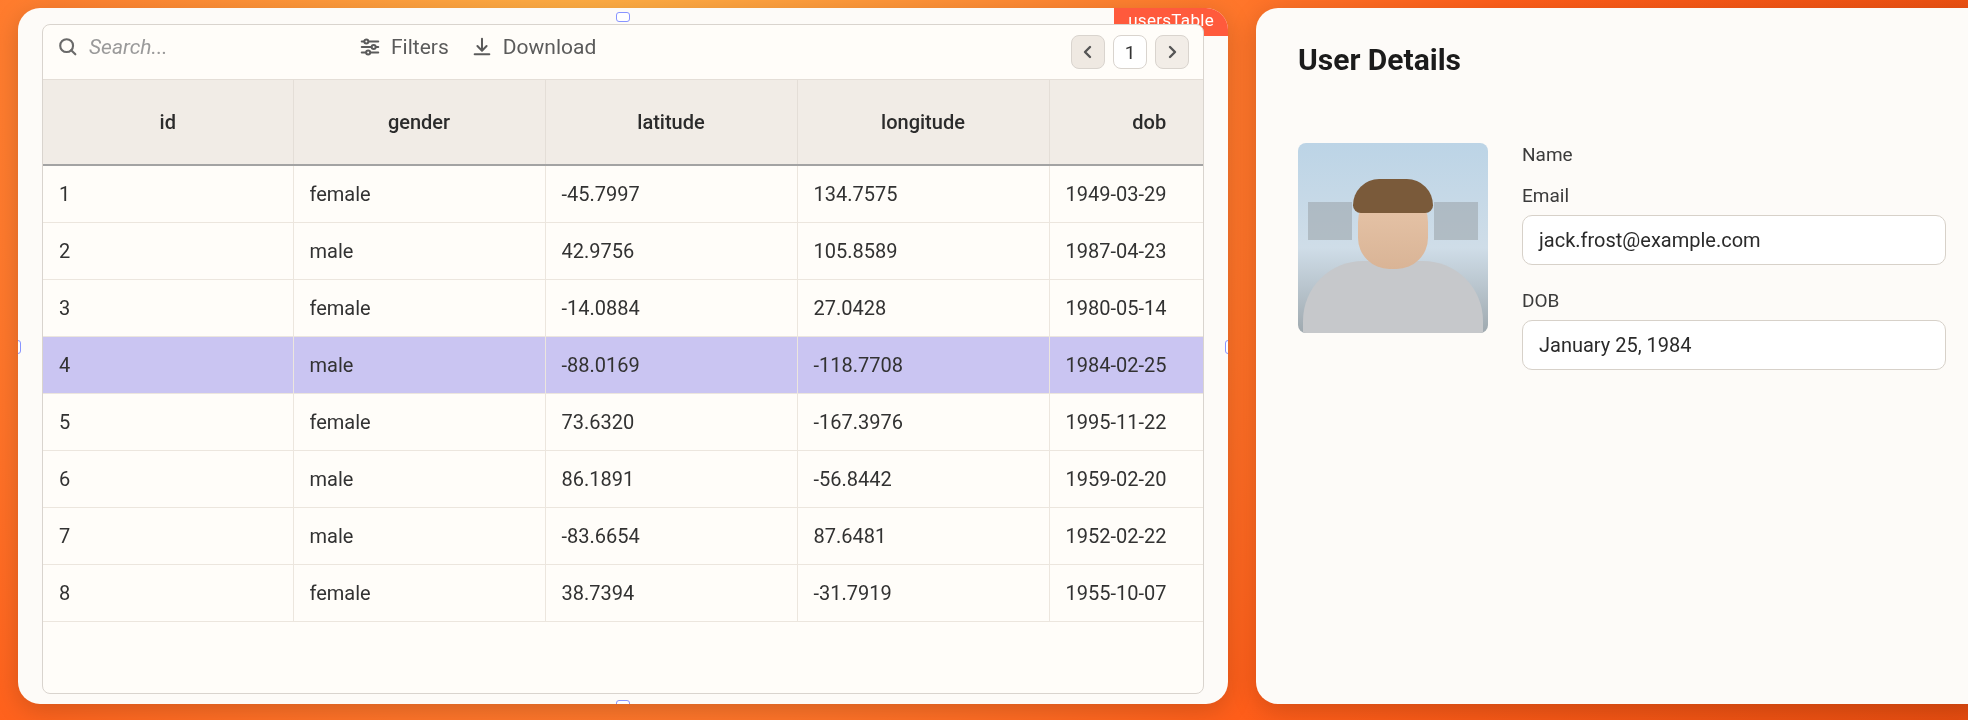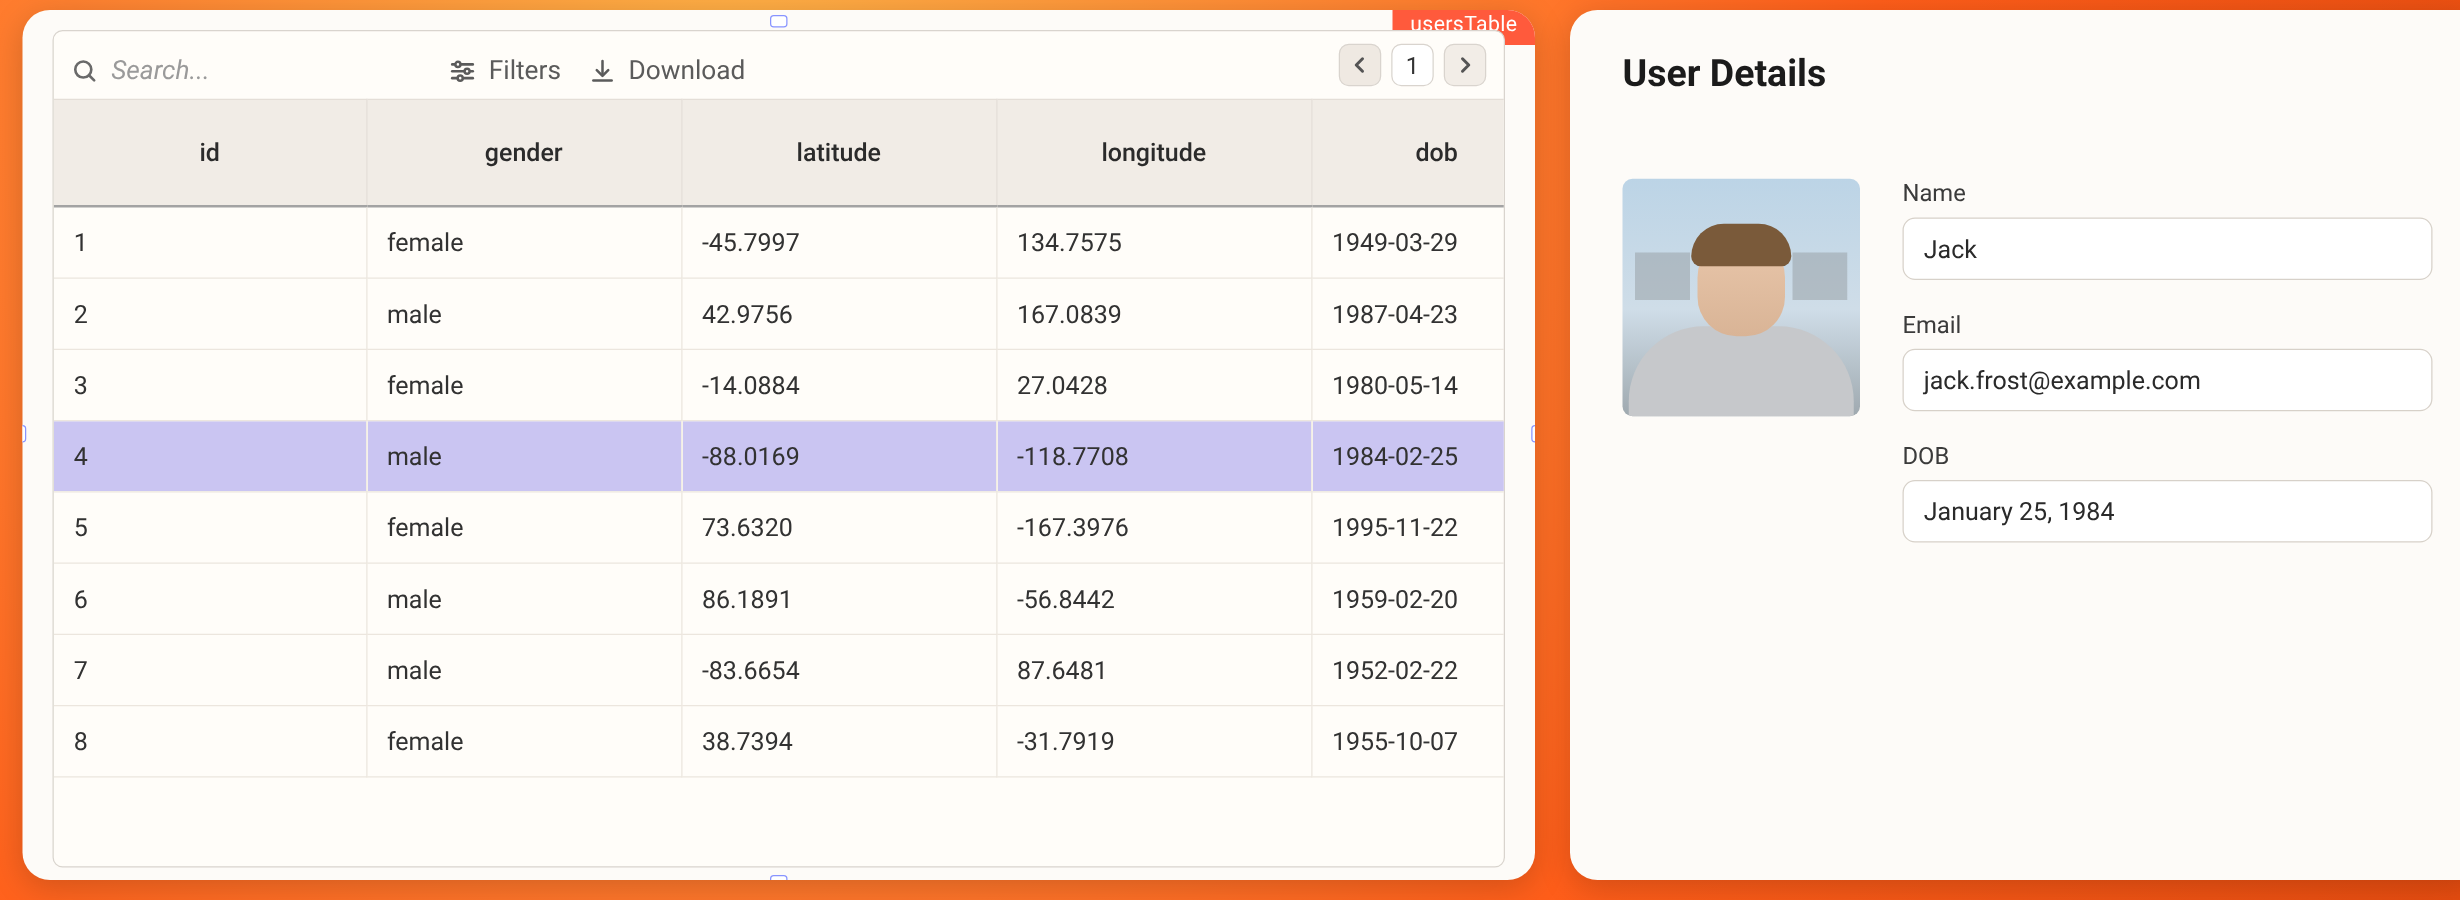--- a/index.html
+++ b/index.html
@@ -42,21 +42,21 @@
   }
   
   .handle { position:absolute; width:14px; height:10px; background:#fff; border:1px solid #8894ff; border-radius:3px; z-index:5; }
   .handle.top { top:-6px; left:50%; transform:translateX(-50%); }
   .handle.bottom { bottom:-6px; left:50%; transform:translateX(-50%); }
   .handle.left { left:-7px; top:47%; width:10px; height:14px; }
   .handle.right { right:-7px; top:47%; width:10px; height:14px; }
   .table-card .frame-wrap { position:relative; flex:1; display:flex; margin:0; }
 
   .toolbar {
-    display:flex; align-items:flex-end; gap:22px;
+    display:flex; align-items:flex-start; gap:22px;
     padding:10px 14px 10px 14px;
     color:#5b5b5b;
   }
   .search-box {
     display:flex; align-items:center; gap:10px; flex:0 0 280px;
     color:#7a7a7a; font-size:21px;
   }
   .search-box input {
     border:none; background:transparent; outline:none;
     font-size:21px; color:#5b5b5b; width:200px;
@@ -258,21 +258,21 @@
                 <td>1</td>
                 <td>female</td>
                 <td>-45.7997</td>
                 <td>134.7575</td>
                 <td>1949-03-29</td>
               </tr>
               <tr>
                 <td>2</td>
                 <td>male</td>
                 <td>42.9756</td>
-                <td>167.0839</td>
+                <td>105.8589</td>
                 <td>1987-04-23</td>
               </tr>
               <tr>
                 <td>3</td>
                 <td>female</td>
                 <td>-14.0884</td>
                 <td>27.0428</td>
                 <td>1980-05-14</td>
               </tr>
               <tr class="selected">
@@ -322,21 +322,20 @@
     <div class="details-body">
       <div class="avatar">
         <div class="body"></div>
           <div class="head"></div>
           <div class="hair"></div>
       </div>
 
       <div class="fields">
         <div class="field">
           <label>Name</label>
-          <div class="value">Jack</div>
         </div>
         <div class="field">
           <label>Email</label>
           <div class="value">jack.frost@example.com</div>
         </div>
         <div class="field">
           <label>DOB</label>
           <div class="value">January 25, 1984</div>
         </div>
       </div>

